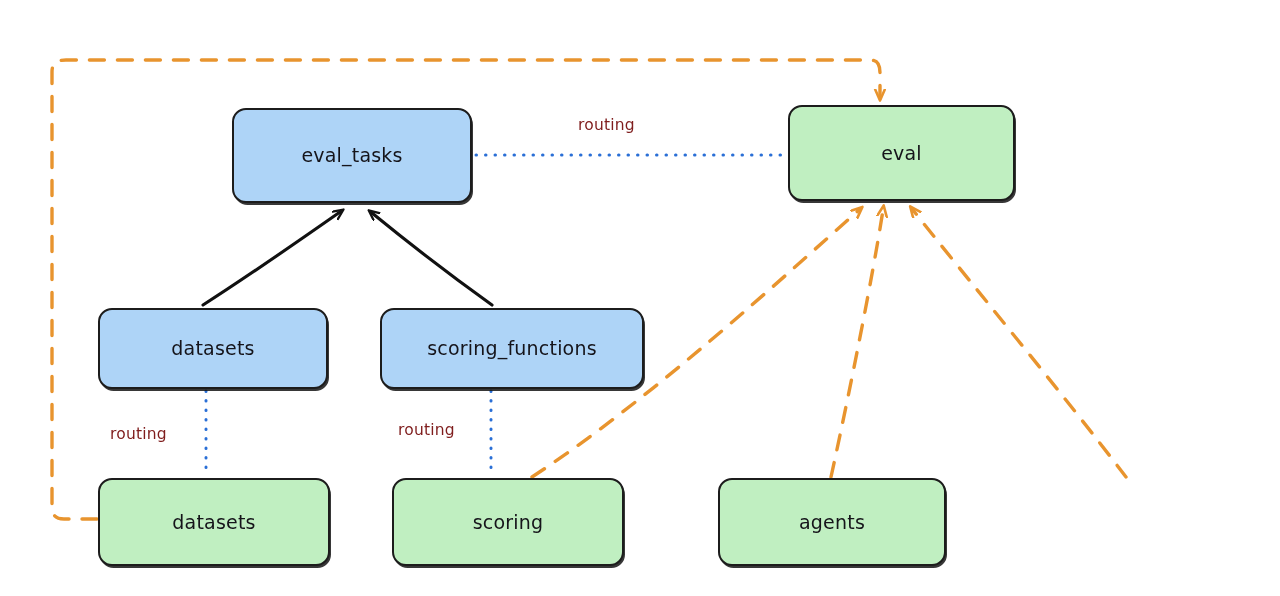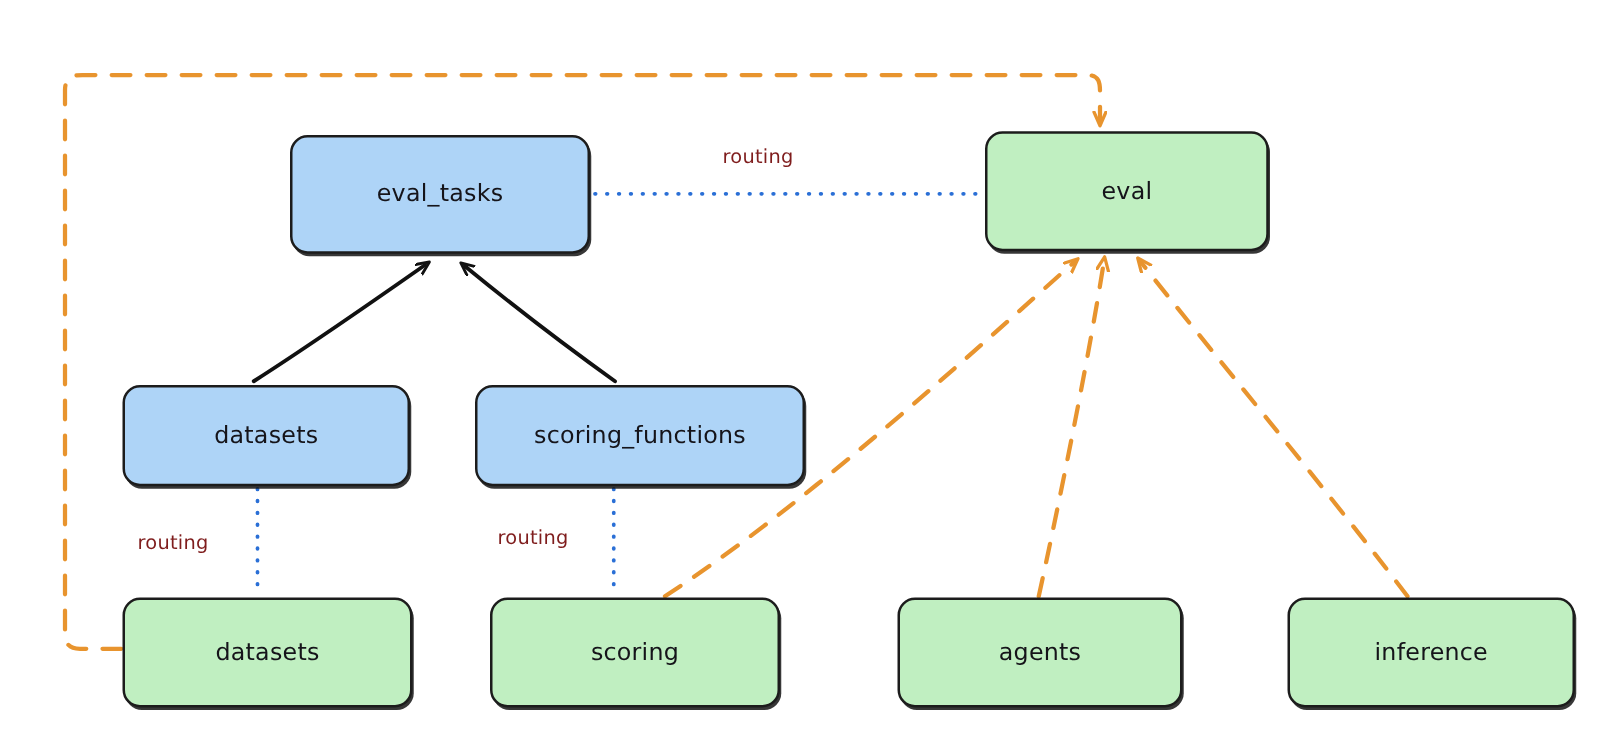--- a/index.html
+++ b/index.html
@@ -128,23 +128,20 @@
   </div>
 
   <div class="node green" style="left:718px; top:478px; width:228px; height:88px;">
     <span class="node-label">agents</span>
   </div>
 
   <div class="node green" style="left:392px; top:478px; width:232px; height:88px;">
     <span class="node-label">scoring</span>
   </div>
 
-  <div class="node green" style="left:1030px; top:478px; width:230px; height:88px;">
-    <span class="node-label">inference</span>
-  </div>
 
   <div class="edge-label" style="left:578px; top:116px;">routing</div>
 
   <div class="edge-label" style="left:110px; top:425px;">routing</div>
 
   <div class="edge-label" style="left:398px; top:421px;">routing</div>
 
 </div>
 
 </body></html>

